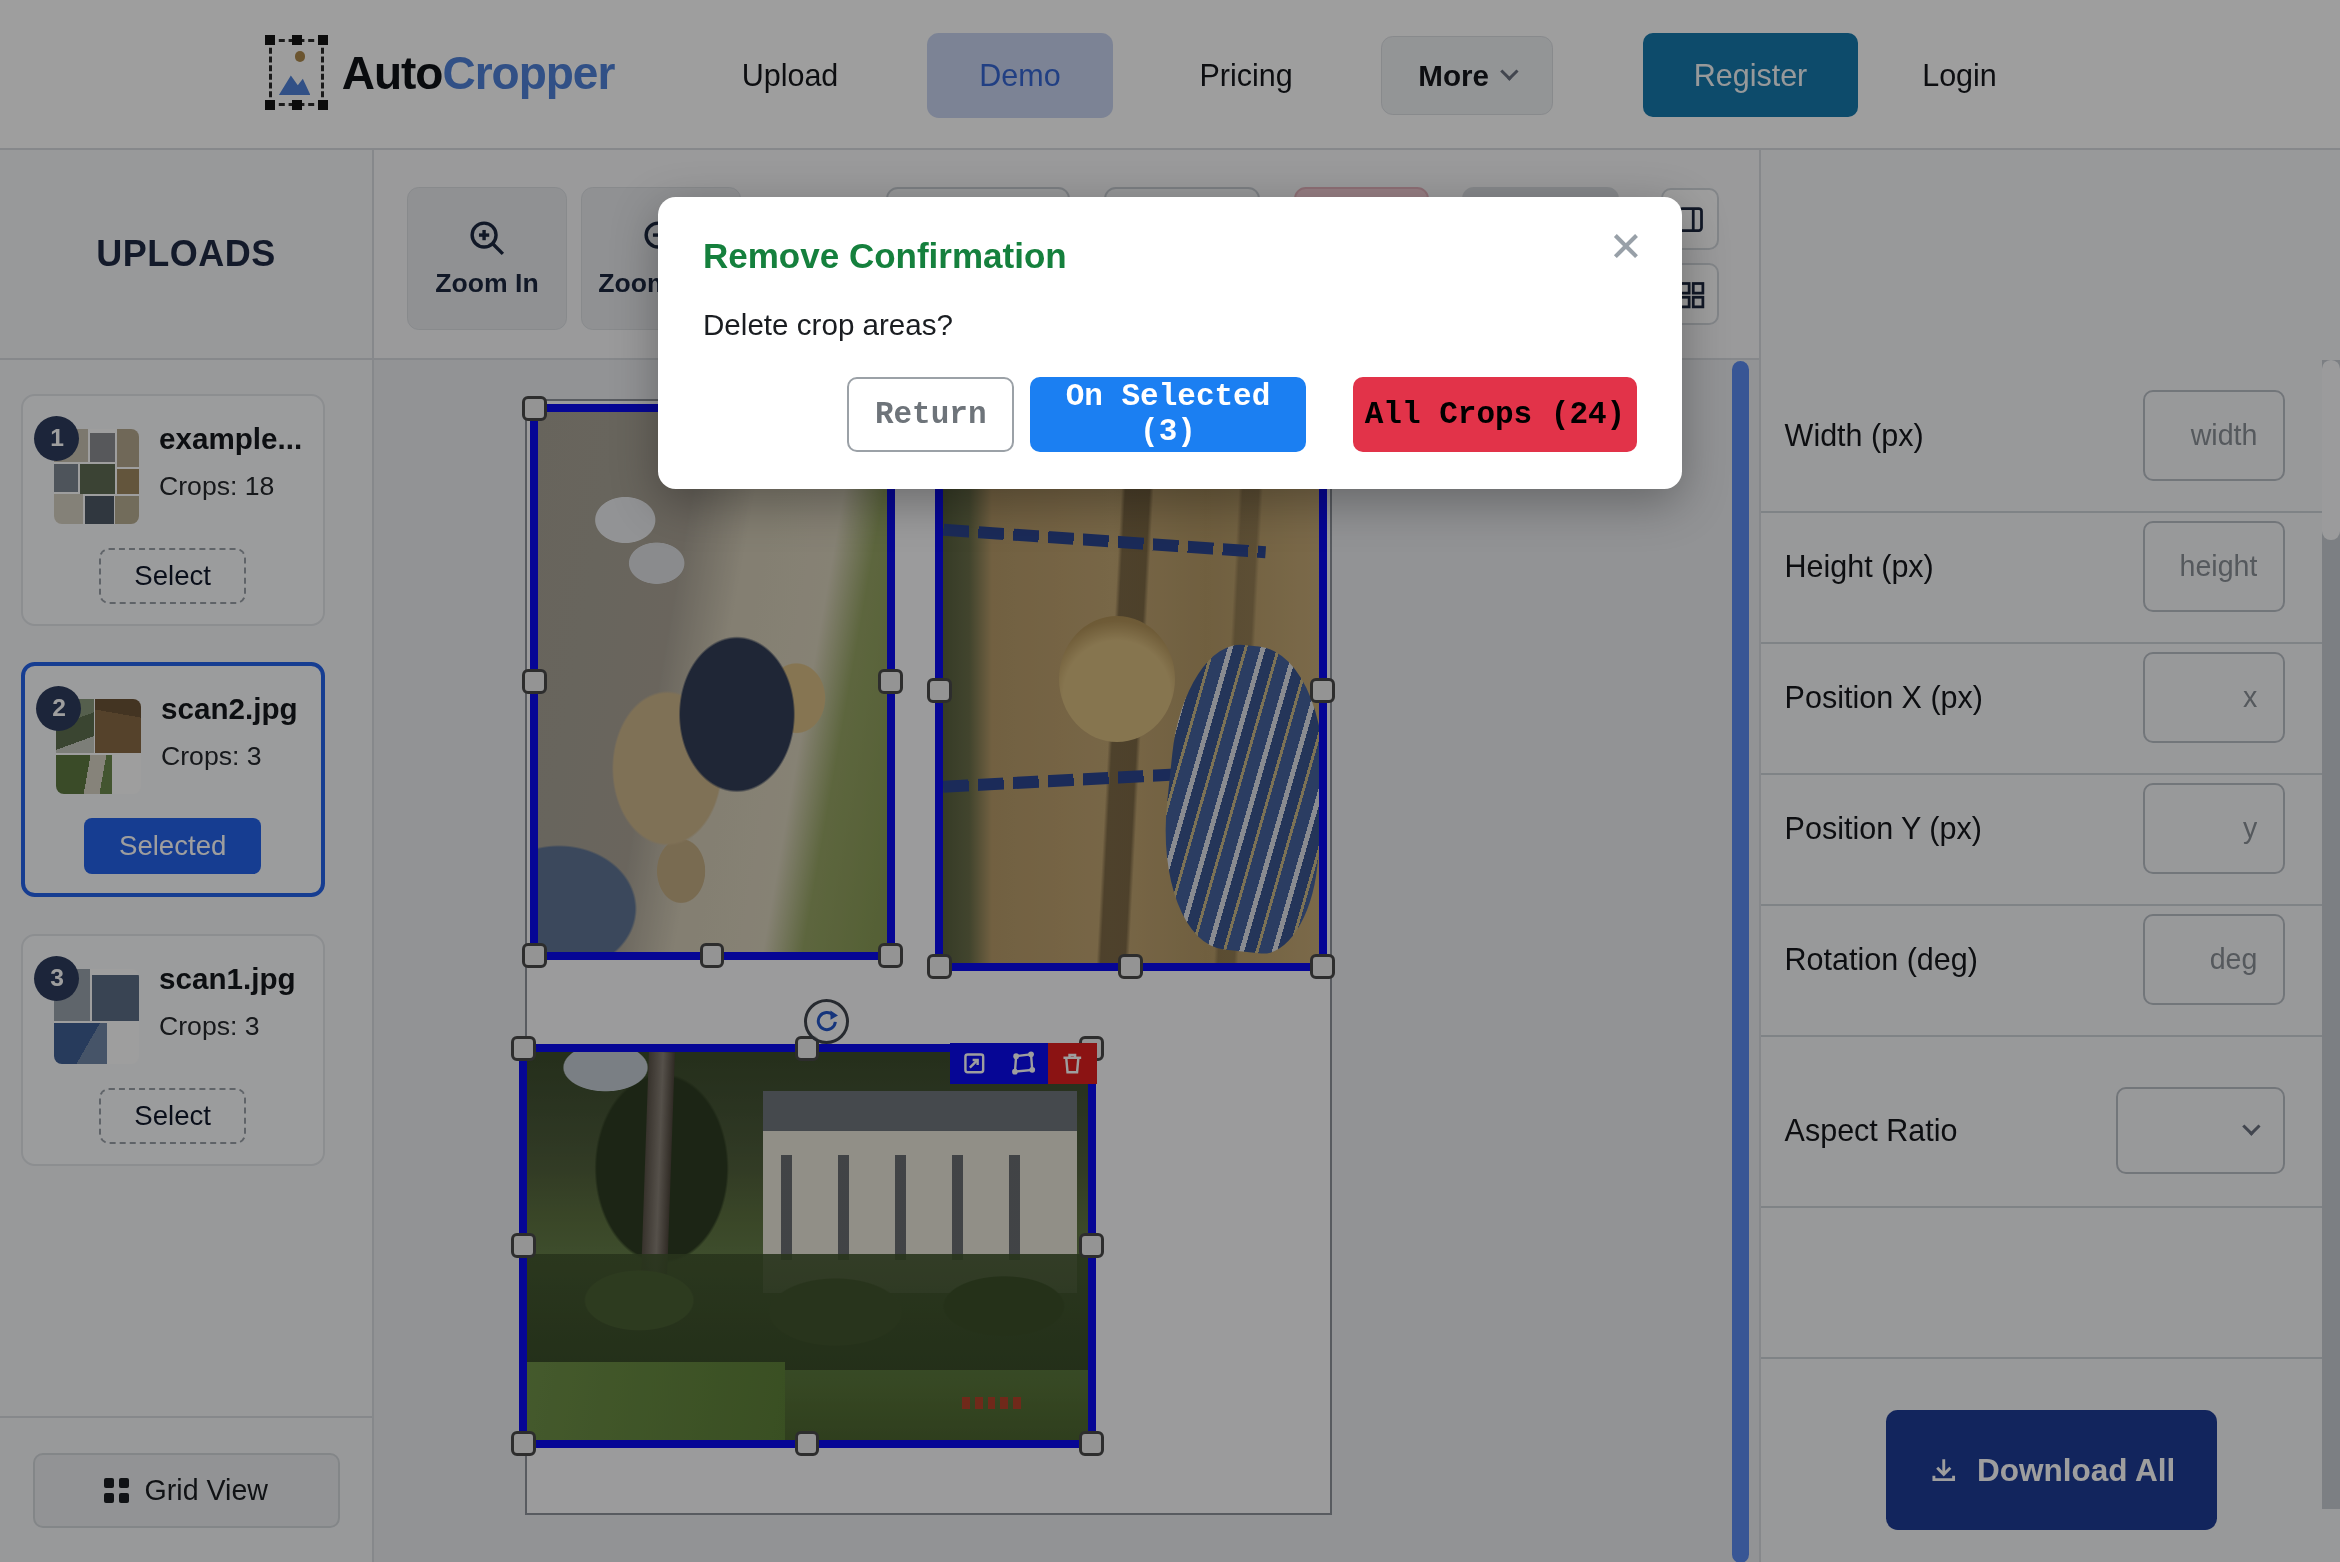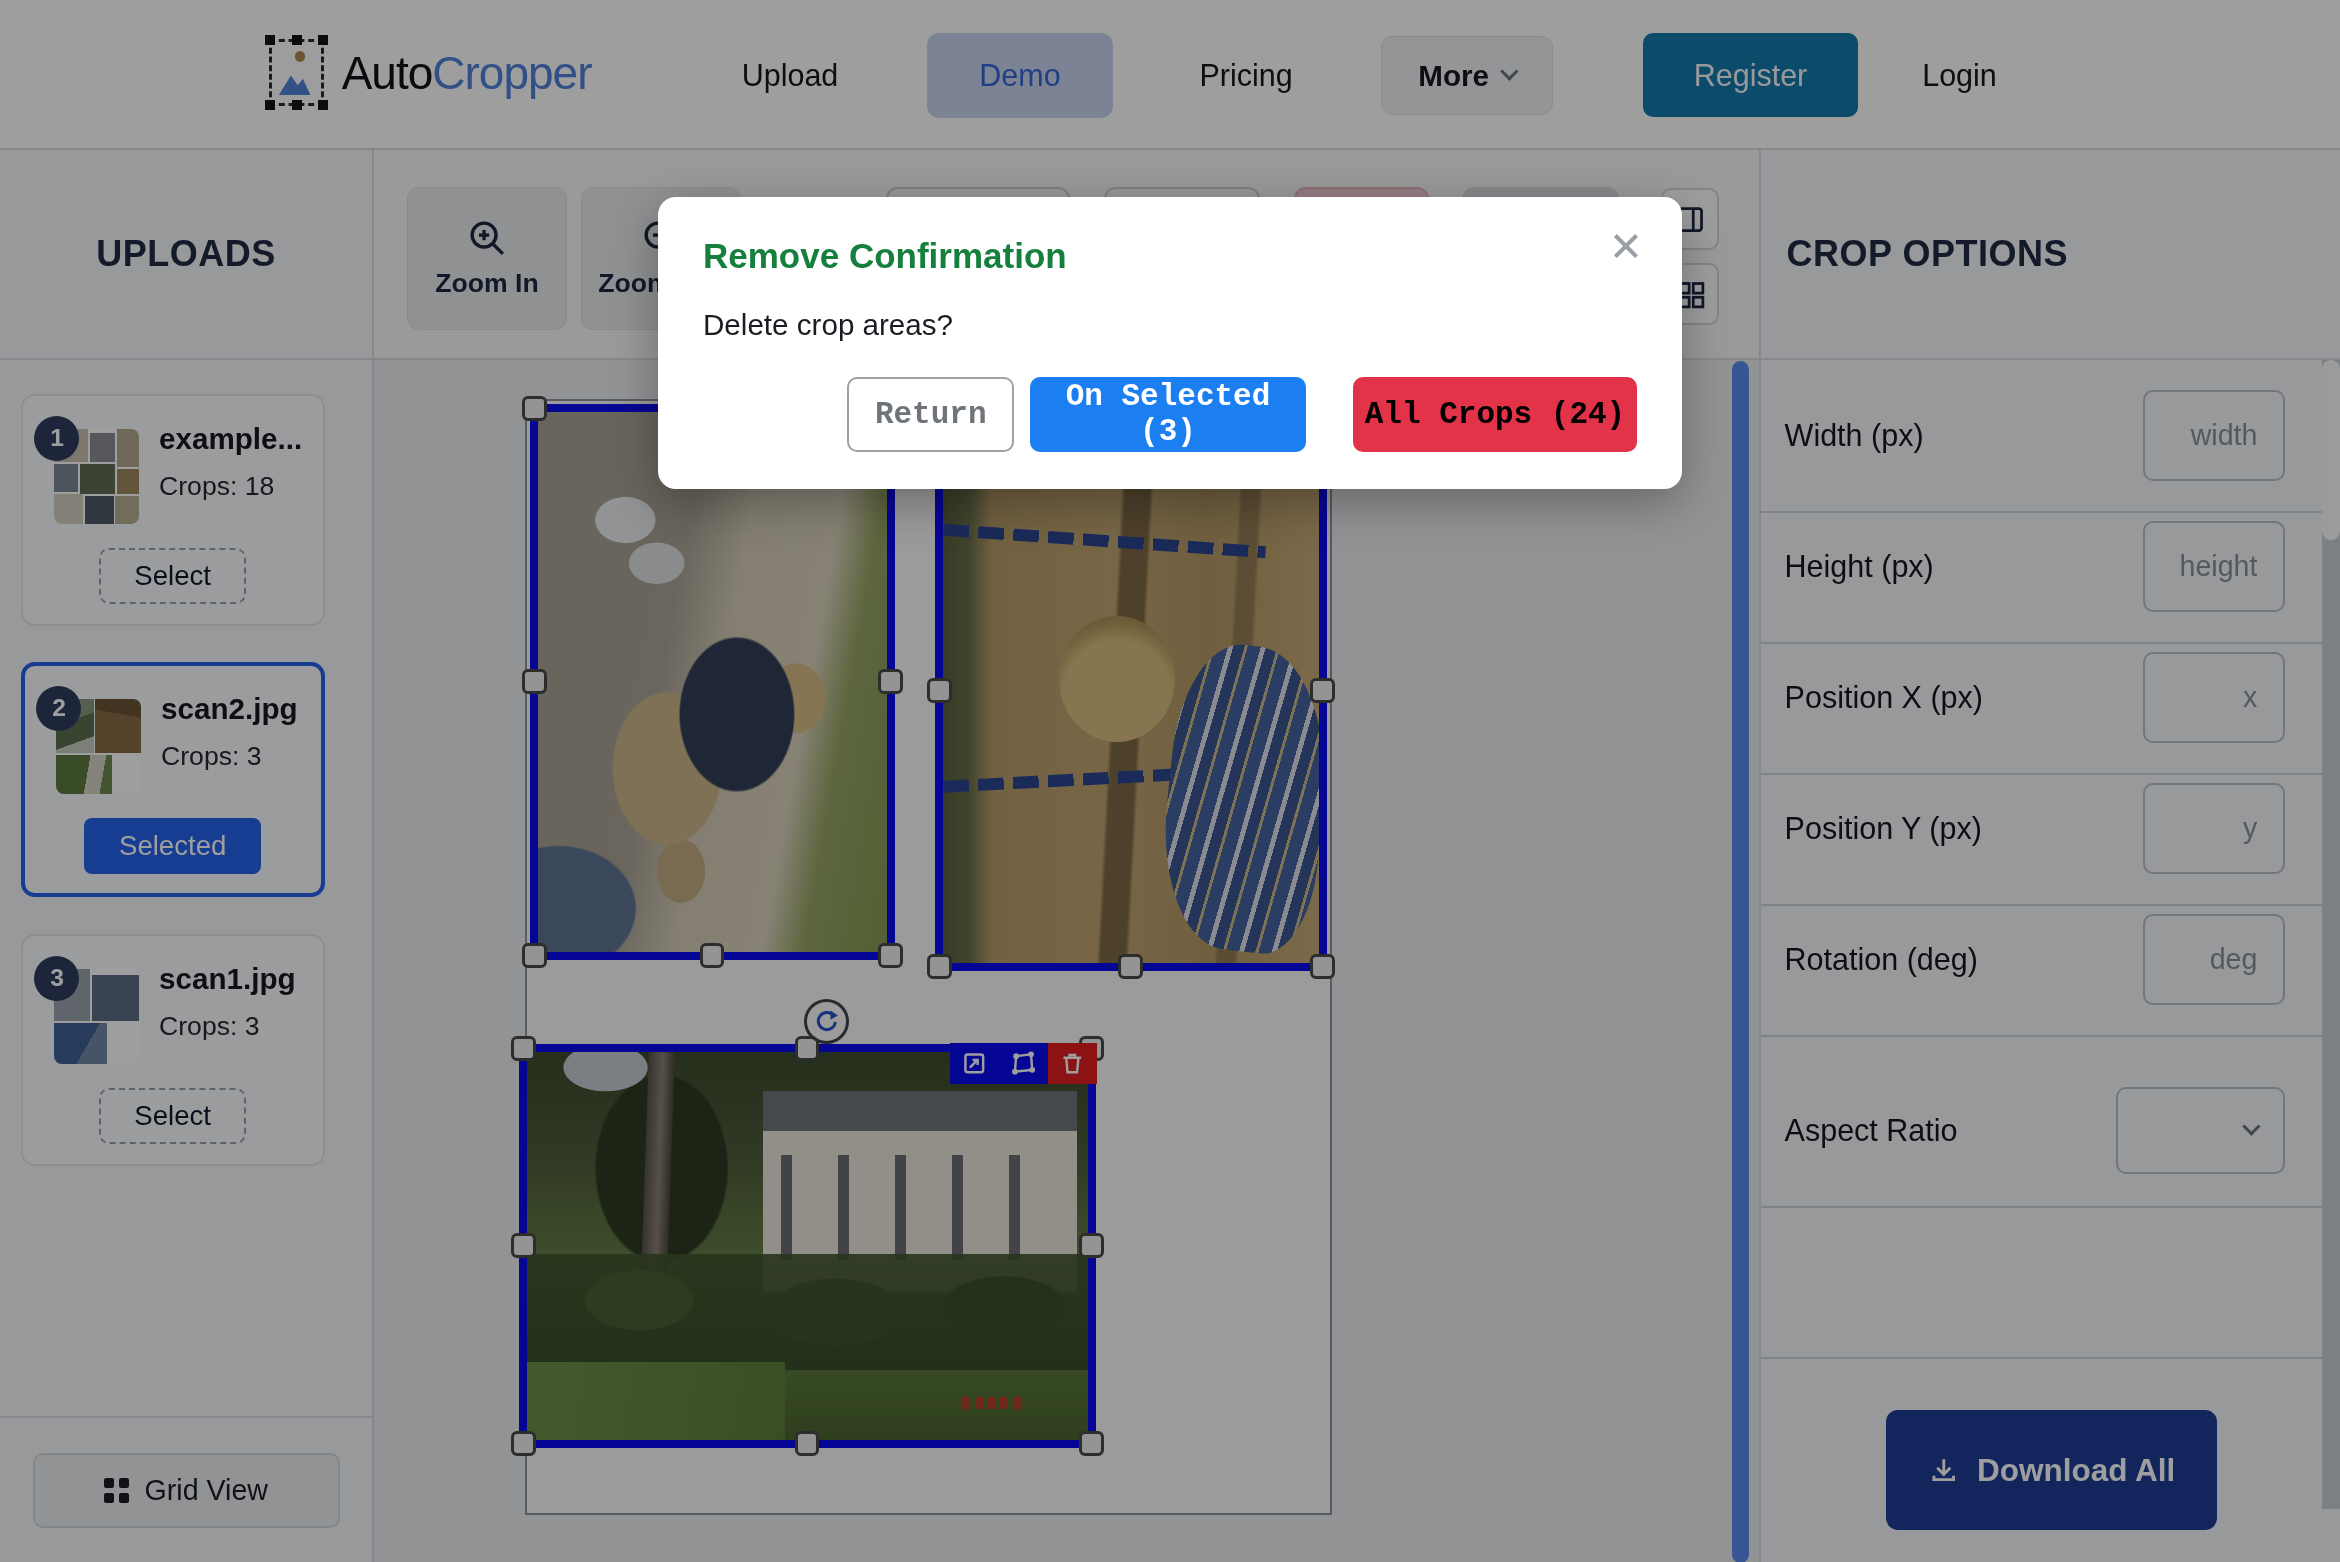--- a/index.html
+++ b/index.html
@@ -9,21 +9,21 @@
 
   
   .nav { position:absolute; left:0; top:0; width:2341px; height:150px; background:#ffffff; border-bottom:2px solid #d8dbe0; z-index:1; }
   .logo { position:absolute; left:269px; top:39px; display:flex; align-items:center; gap:17.7px; }
   .logo-ic { position:relative; width:55px; height:67px; border:3px dashed #2b2b2b; background:#fdfdfd; }
   .logo-ic .hsq { position:absolute; width:9.9px; height:9.9px; background:#141414; }
   .logo-ic .h-tl{left:-6.9px;top:-6.9px}.logo-ic .h-tm{left:50%;margin-left:-4.9px;top:-6.9px}.logo-ic .h-tr{right:-6.9px;top:-6.9px}
   .logo-ic .h-bl{left:-6.9px;bottom:-6.9px}.logo-ic .h-bm{left:50%;margin-left:-4.9px;bottom:-6.9px}.logo-ic .h-br{right:-6.9px;bottom:-6.9px}
   .logo-ic .mtn { position:absolute; left:6.9px; bottom:7.9px; width:31.5px; height:21.7px; background:#4f82d8; clip-path:polygon(0 100%,38% 10%,60% 55%,76% 25%,100% 100%); }
   .logo-ic .sun { position:absolute; left:22.7px; top:8.9px; width:10.8px; height:10.8px; border-radius:50%; background:#ad8a4e; }
-  .logo-txt { font-size:46px; font-weight:normal; letter-spacing:-1px; color:#101317; }
+  .logo-txt { font-size:46px; font-weight:bold; letter-spacing:-1px; color:#101317; }
   .logo-txt .b2 { color:#4f82d8; }
   .nav-link { position:absolute; top:0; height:150px; display:flex; align-items:center; font-size:30.5px; color:#15181c; cursor:pointer; }
   .nav-upload { left:734px; width:112px; justify-content:center; }
   .nav-pricing { left:1191px; width:110px; justify-content:center; }
   .nav-login { left:1910px; width:99px; justify-content:center; }
   .nav-demo { position:absolute; left:927px; top:32.5px; width:186px; height:85px; background:#c9d4f0; border-radius:11.8px; display:flex; align-items:center; justify-content:center; font-size:30.5px; color:#3667d3; cursor:pointer; }
   .nav-more { position:absolute; left:1381px; top:36px; width:172px; height:79px; background:#eef0f3; border:1px solid #dcdfe3; border-radius:11.8px; display:flex; align-items:center; justify-content:center; gap:13.8px; font-size:29.6px; font-weight:bold; color:#15181c; cursor:pointer; }
   .chev { width:12.8px; height:12.8px; border-right:3px solid #6b7280; border-bottom:3px solid #6b7280; transform:rotate(45deg); margin-top:-7.9px; }
   .nav-register { position:absolute; left:1643px; top:33px; width:215px; height:84px; background:#1579ad; border-radius:9.9px; display:flex; align-items:center; justify-content:center; font-size:30.5px; color:#f4f7f9; cursor:pointer; }
 
@@ -395,23 +395,20 @@
         <span class="hd mr"></span>
       <span class="hd bl"></span>
         <span class="hd bm"></span>
         <span class="hd br"></span>
     </div>
 
     <div class="canvas-scroll"></div>
   </div>
 
   <div class="rsb">
-    <div class="rsb-head">
-      <div class="panel-title">CROP OPTIONS</div>
-    </div>
 
     <div class="frow" style="top:210px;">
       <label>Width (px)</label>
       <input class="finput" placeholder="width" style="">
     </div>
     <div class="frow" style="top:341px;">
       <label>Height (px)</label>
       <input class="finput" placeholder="height" style="">
     </div>
     <div class="frow" style="top:472px;">

